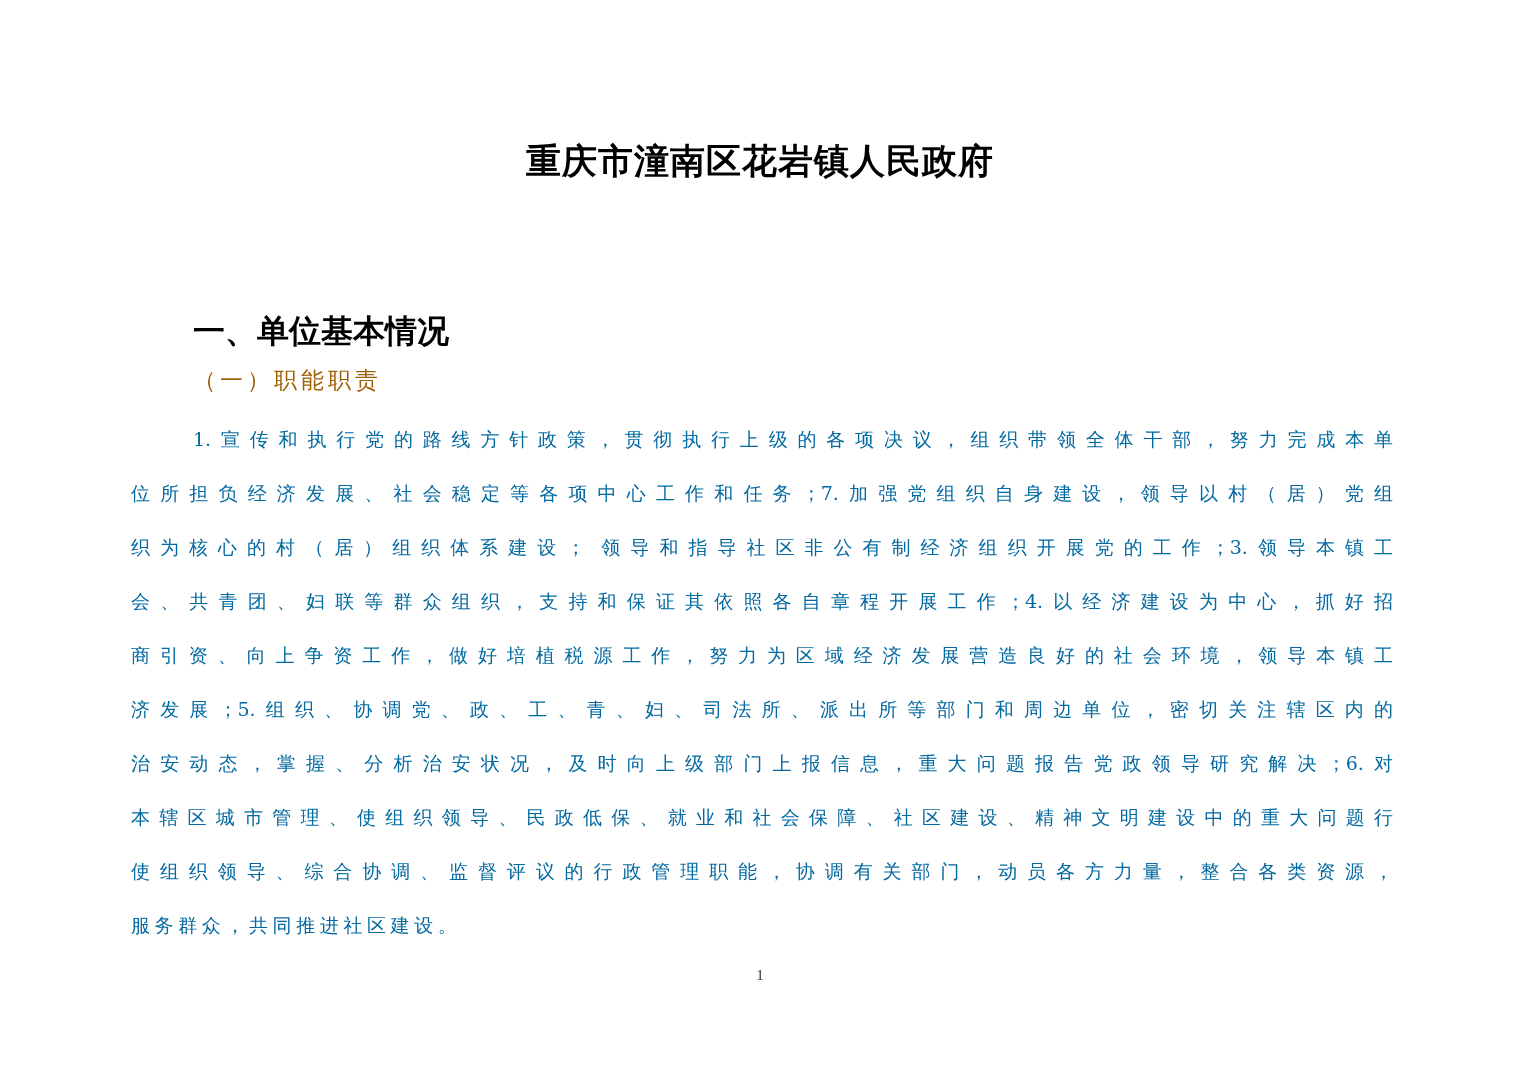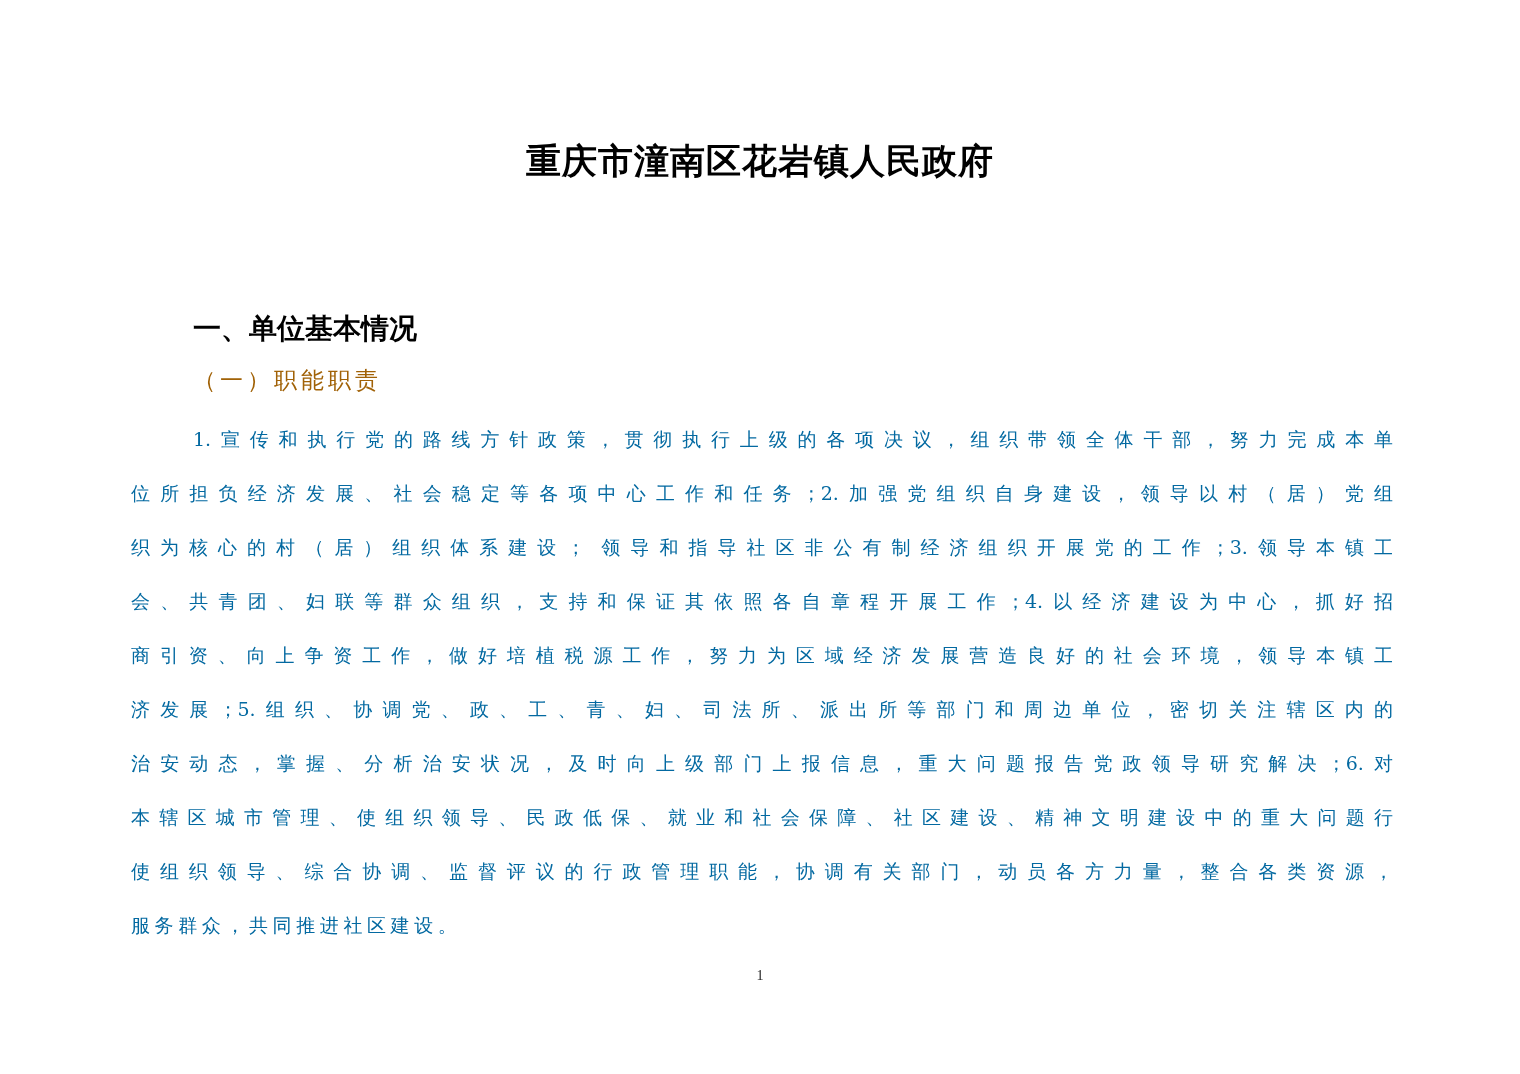--- a/index.html
+++ b/index.html
@@ -12,21 +12,21 @@
     .title {
       position: absolute; left: 0; width: 1520px; text-align: center;
       font-family: "DejaVu Serif", "Liberation Serif", serif;
       font-weight: bold; font-size: 35px; color: #000; letter-spacing: 1px;
     }
     .title.l1 { top: 138px; }
     .title.l2 { top: 190px; }
     .heading1 {
       position: absolute; left: 193px; top: 310px;
       font-family: "DejaVu Sans", "Liberation Sans", sans-serif;
-      font-weight: bold; font-size: 28px; color: #000;
+      font-weight: bold; font-size: 32px; color: #000;
     }
     .heading2 {
       position: absolute; left: 193px; top: 365px;
       font-size: 23px; letter-spacing: 4px; color: #a16207;
     }
     .body-line {
       position: absolute; left: 131px; width: 1262px;
       font-size: 19px; line-height: 30px; color: #0369a1;
       text-align: justify; text-align-last: justify; white-space: nowrap;
     }
@@ -41,21 +41,21 @@
 <body>
 
 <div class="page">
   <div class="title l1">重庆市潼南区花岩镇人民政府</div>
 
   <div class="heading1">一、单位基本情况</div>
   <div class="heading2">（一）职能职责</div>
 
   <div>
     <div class="body-line first" style="top:424px;">1.宣传和执行党的路线方针政策，贯彻执行上级的各项决议，组织带领全体干部，努力完成本单</div>
-    <div class="body-line" style="top:478px;">位所担负经济发展、社会稳定等各项中心工作和任务；2.加强党组织自身建设，领导以村（居）党组</div>
+    <div class="body-line" style="top:478px;">位所担负经济发展、社会稳定等各项中心工作和任务；7.加强党组织自身建设，领导以村（居）党组</div>
     <div class="body-line" style="top:532px;">织为核心的村（居）组织体系建设； 领导和指导社区非公有制经济组织开展党的工作；3.领导本镇工</div>
     <div class="body-line" style="top:586px;">会、共青团、妇联等群众组织，支持和保证其依照各自章程开展工作；4.以经济建设为中心，抓好招</div>
     <div class="body-line" style="top:640px;">商引资、向上争资工作，做好培植税源工作，努力为区域经济发展营造良好的社会环境，领导本镇工</div>
     <div class="body-line" style="top:694px;">济发展；5.组织、协调党、政、工、青、妇、司法所、派出所等部门和周边单位，密切关注辖区内的</div>
     <div class="body-line" style="top:748px;">治安动态，掌握、分析治安状况，及时向上级部门上报信息，重大问题报告党政领导研究解决；6.对</div>
     <div class="body-line" style="top:802px;">本辖区城市管理、使组织领导、民政低保、就业和社会保障、社区建设、精神文明建设中的重大问题行</div>
     <div class="body-line" style="top:856px;">使组织领导、综合协调、监督评议的行政管理职能，协调有关部门，动员各方力量，整合各类资源，</div>
     <div class="body-line last" style="top:910px;">服务群众，共同推进社区建设。</div>
   </div>
 

